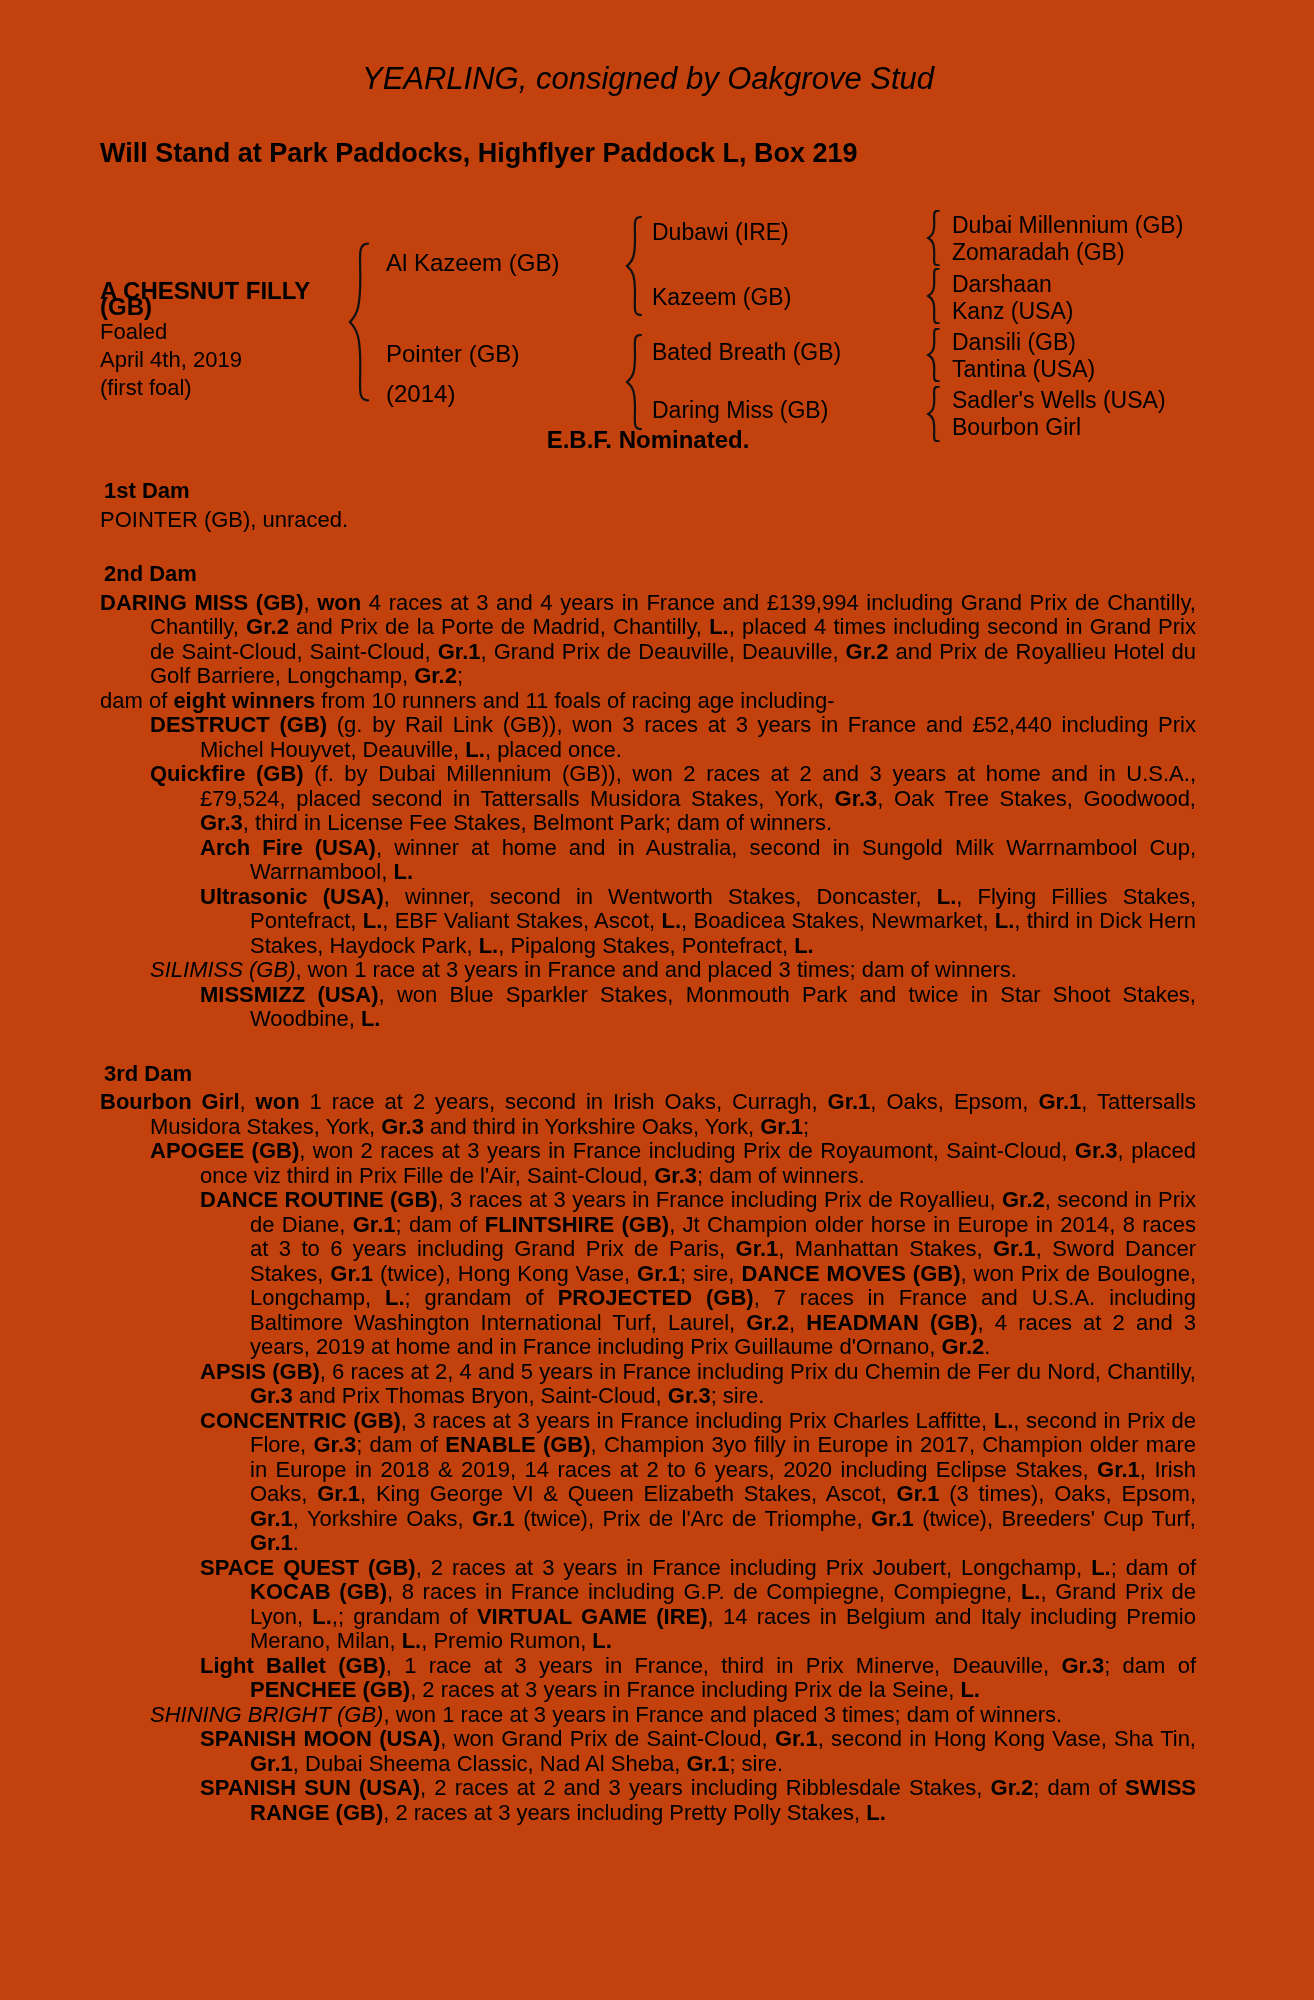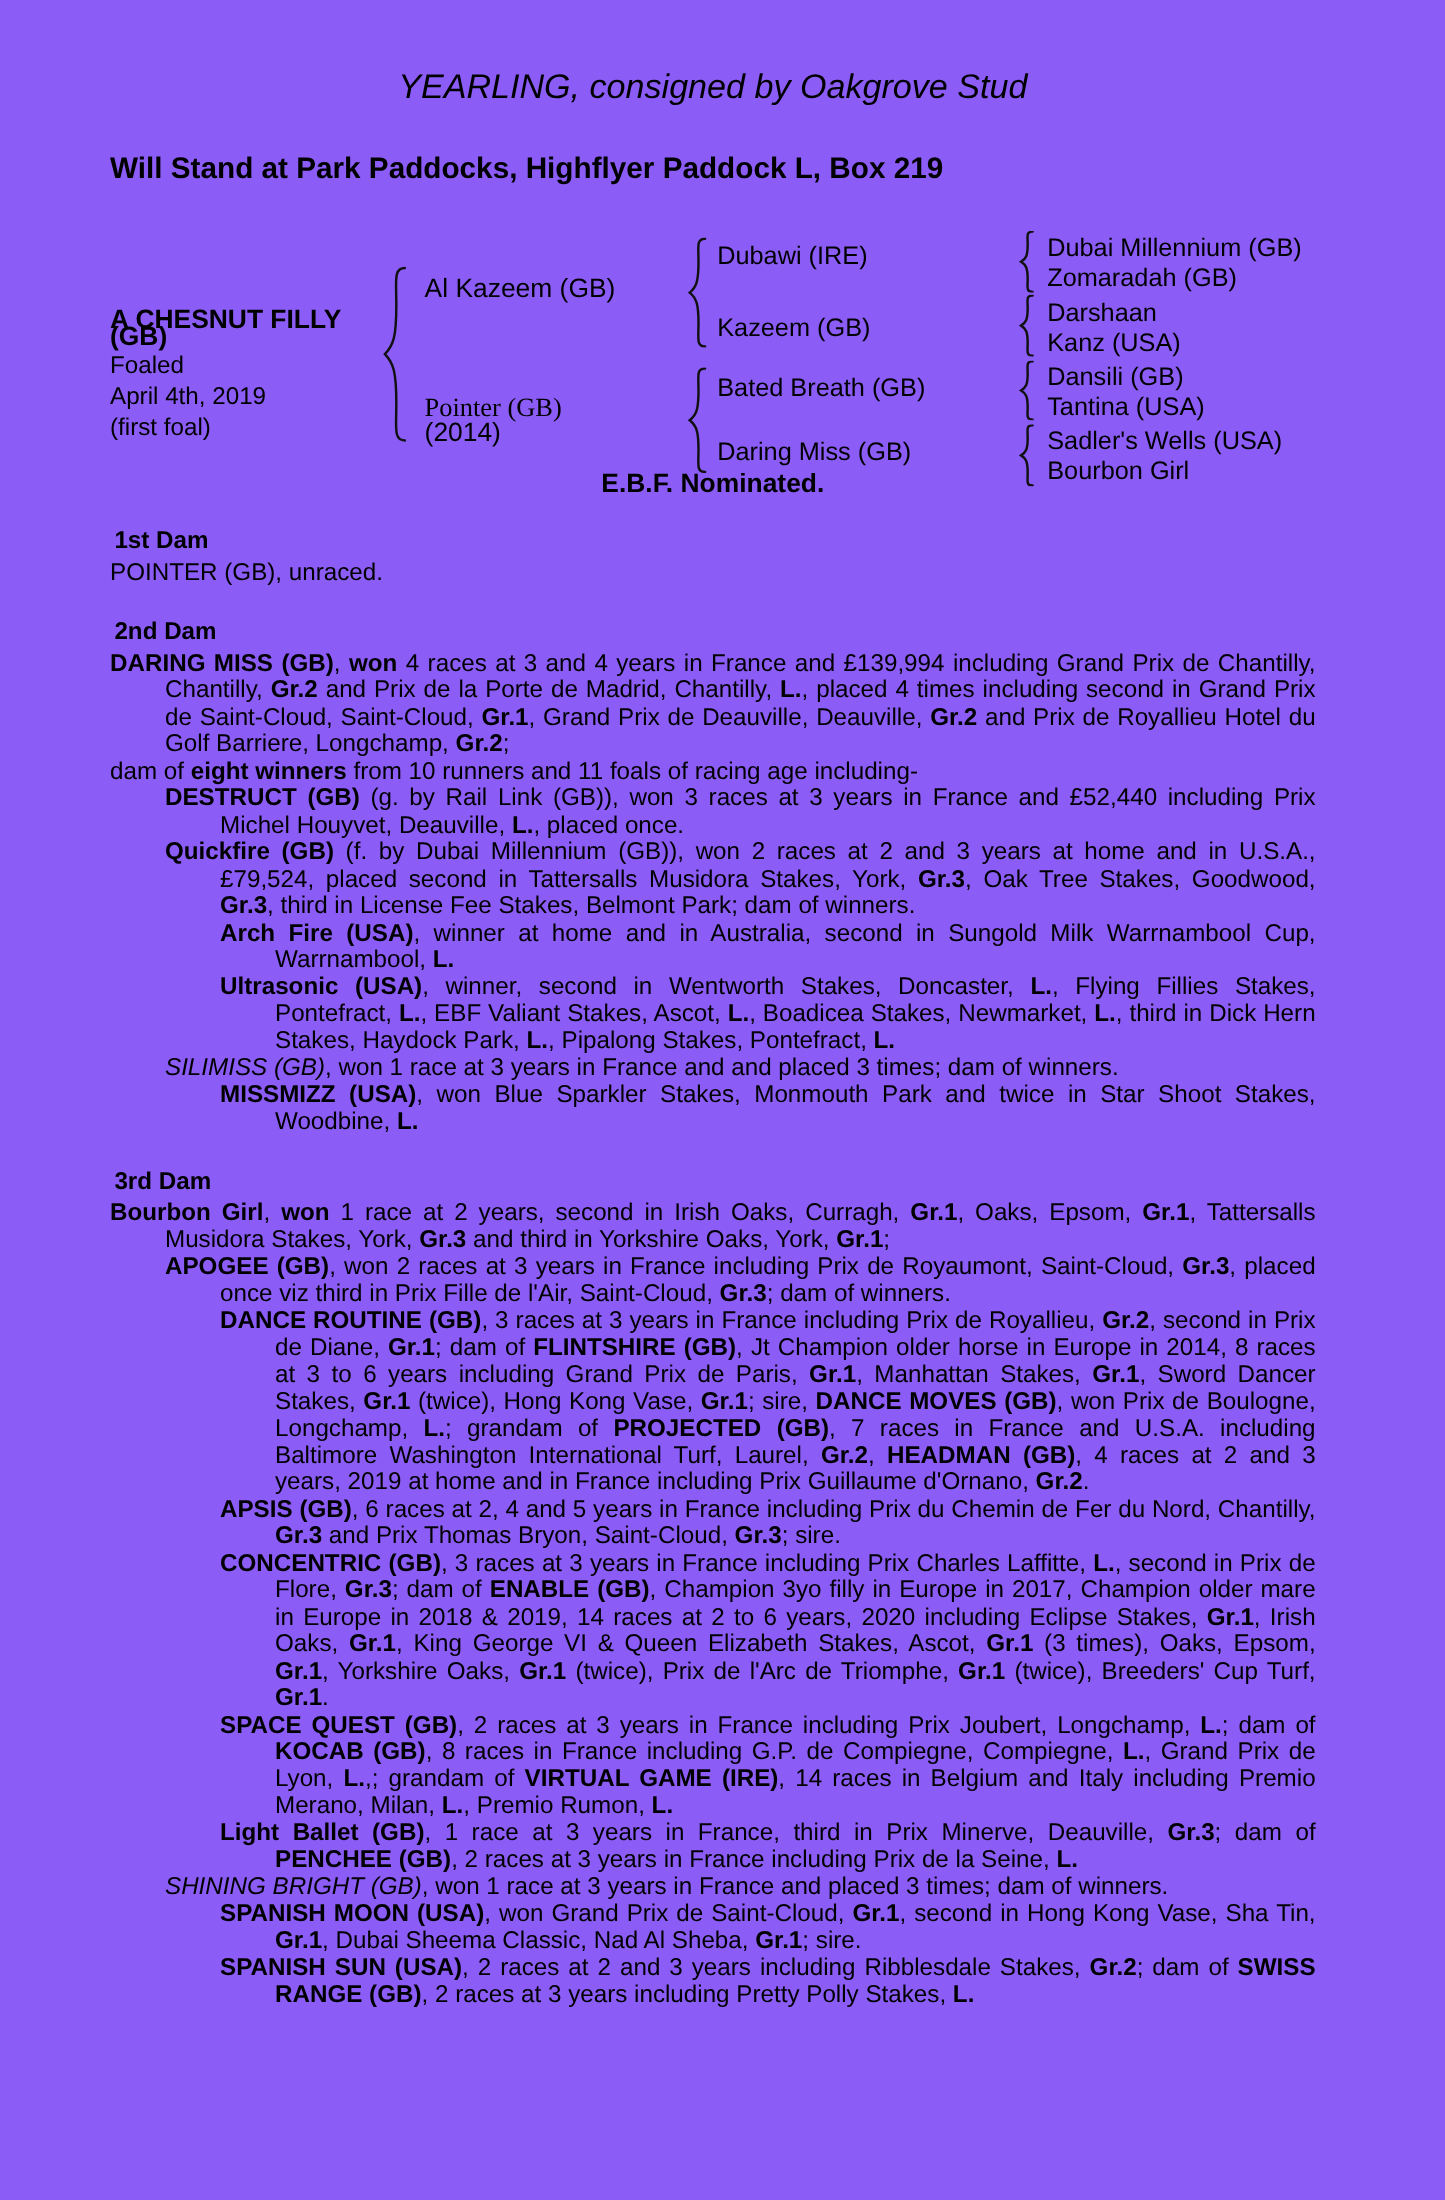--- a/index.html
+++ b/index.html
@@ -1,20 +1,20 @@
 <!DOCTYPE html>
 <html><head>
 <meta charset="utf-8">
 <style>
   html,body{margin:0;padding:0;background:#ffffff;}
   .page{
     position:relative;
     width:1314px;
     height:2000px;
-    background:#8b5cf6;
+    background:#c2410c;
     color:#000;
     font-family:"Liberation Sans","DejaVu Sans",sans-serif;
     overflow:hidden;
     box-sizing:border-box;
   }
   .content{
     position:relative;
     padding:0 118px 0 100px;
   }
   .consign-title{
@@ -43,21 +43,21 @@
   .lot-number{font-size:45px;font-weight:bold;letter-spacing:1px;}
   .lot-vat{font-size:21px;margin-left:8px;}
   .lot-name{left:0;top:52px;font-size:24px;font-weight:bold;line-height:30px;margin-top:14px;}
   .lot-suffix{left:0;top:82px;font-size:24px;font-weight:bold;line-height:30px;}
   .foaled-1{left:0;top:108px;font-size:22px;line-height:28px;}
   .foaled-2{left:0;top:136px;font-size:22px;line-height:28px;}
   .foaled-3{left:0;top:164px;font-size:22px;line-height:28px;}
   .gen2{font-size:24px;line-height:26px;}
   .gen3,.gen4{font-size:23px;line-height:25px;}
   .sire-name{left:286px;top:40px;}
-  .dam-name{left:286px;top:148px;font-family:Liberation Serif, serif;}
+  .dam-name{left:286px;top:131px;}
   .dam-year{left:286px;top:171px;}
   .g2-0{left:552px;top:10px;}
   .g2-1{left:552px;top:75px;}
   .g2-2{left:552px;top:130px;}
   .g2-3{left:552px;top:188px;}
   .g3-0{left:852px;top:3px;}
   .g3-1{left:852px;top:30px;}
   .g3-2{left:852px;top:62px;}
   .g3-3{left:852px;top:89px;}
   .g3-4{left:852px;top:120px;}

